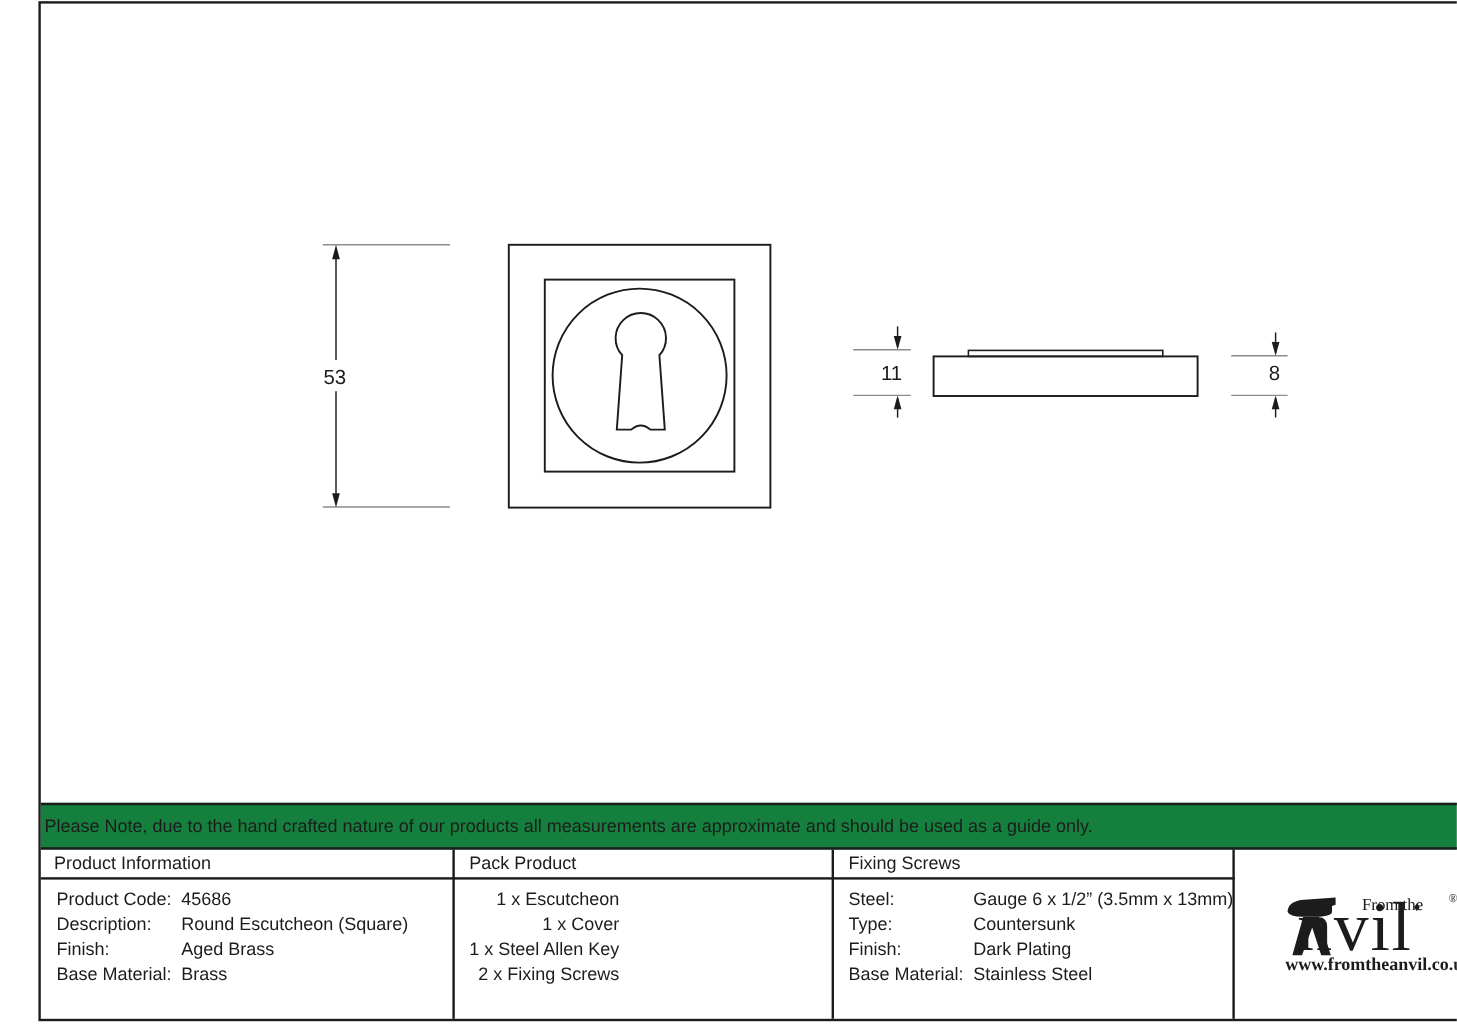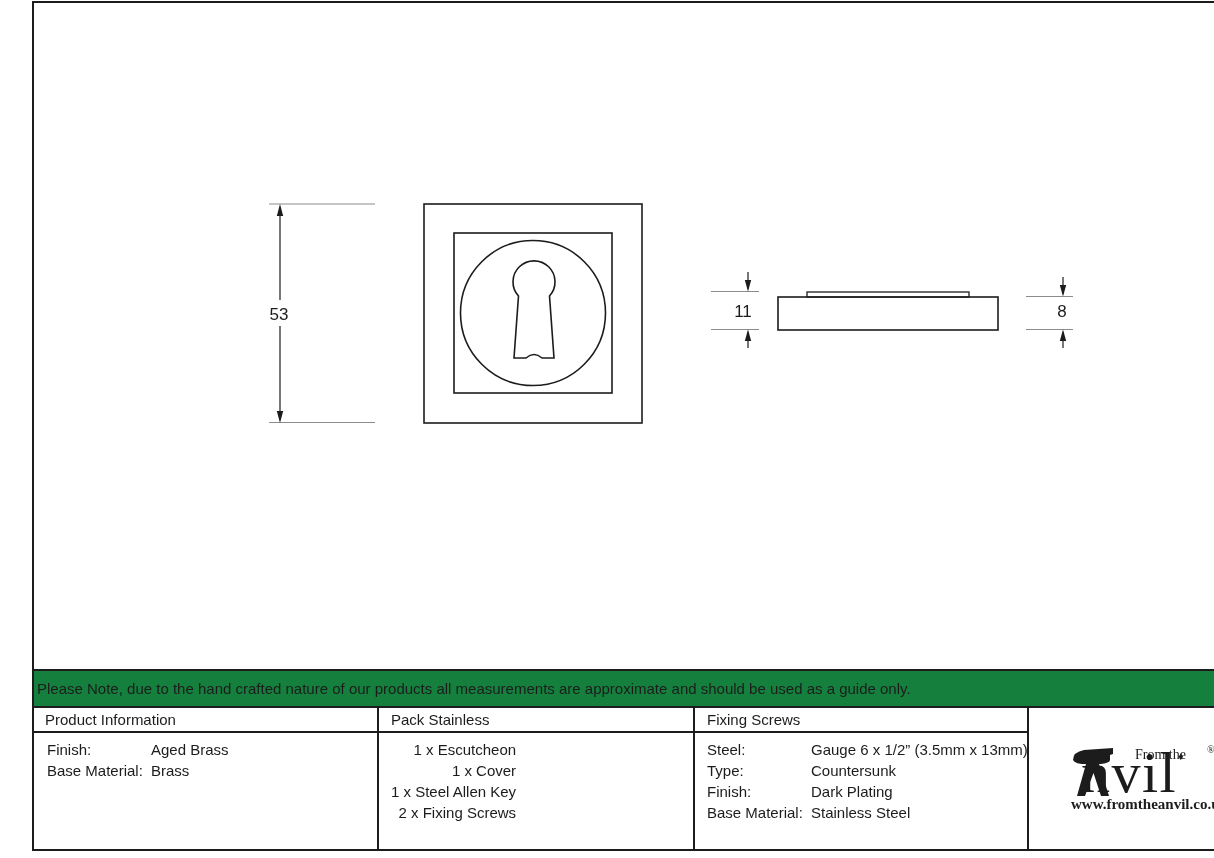--- a/index.html
+++ b/index.html
@@ -103,24 +103,32 @@
   <div class="note-row">
     <span>Please Note, due to the hand crafted nature of our products all measurements are approximate and should be used as a guide only.</span>
   </div>
 
   <div class="v-divider" style="left:346px"></div>
   <div class="v-divider" style="left:662px"></div>
   <div class="v-divider" style="left:996px"></div>
   <div class="header-underline"></div>
 
   <div class="col-header" style="left:14px">Product Information</div>
-  <div class="col-header" style="left:360px">Pack Stainless</div>
+  <div class="col-header" style="left:360px">Pack Product</div>
   <div class="col-header" style="left:676px">Fixing Screws</div>
 
   <div class="kv-rows" style="left:16px; top:739px;">
+    <div class="kv-row">
+      <span class="kv-label">Product Code:</span>
+      <span class="kv-value">45686</span>
+    </div>
+    <div class="kv-row">
+      <span class="kv-label">Description:</span>
+      <span class="kv-value">Round Escutcheon (Square)</span>
+    </div>
     <div class="kv-row">
       <span class="kv-label">Finish:</span>
       <span class="kv-value">Aged Brass</span>
     </div>
     <div class="kv-row">
       <span class="kv-label">Base Material:</span>
       <span class="kv-value">Brass</span>
     </div>
   </div>
 

